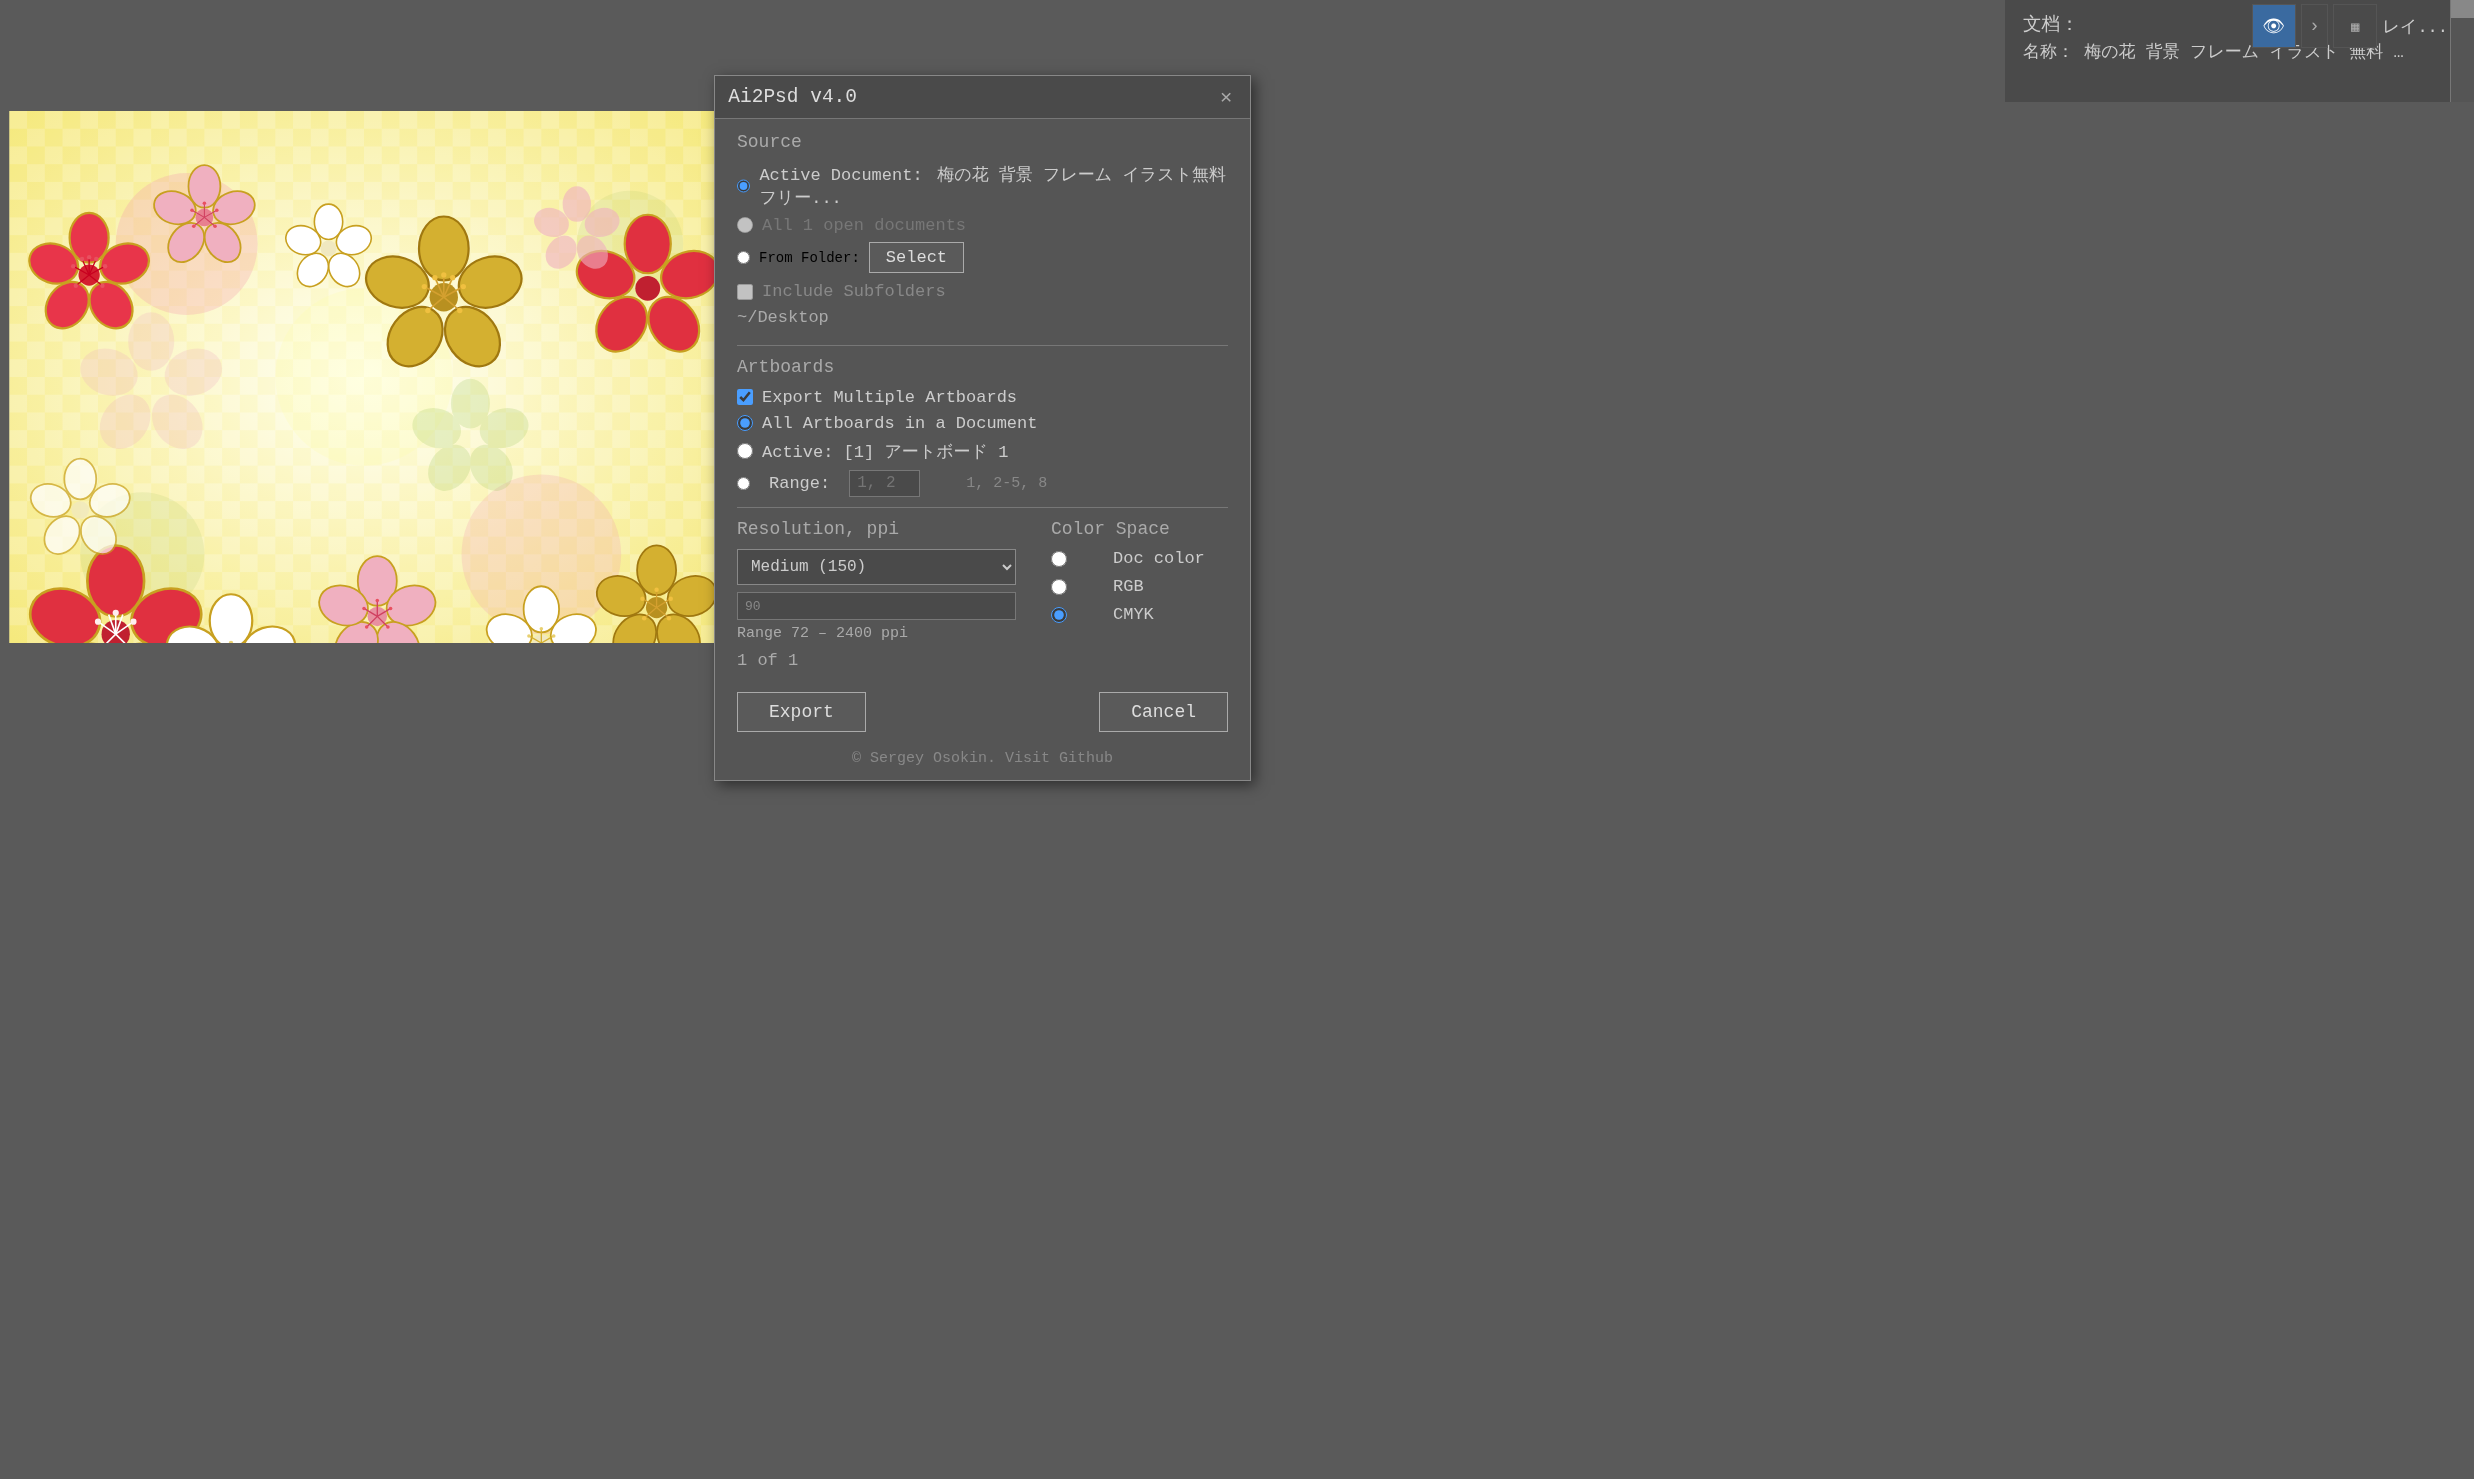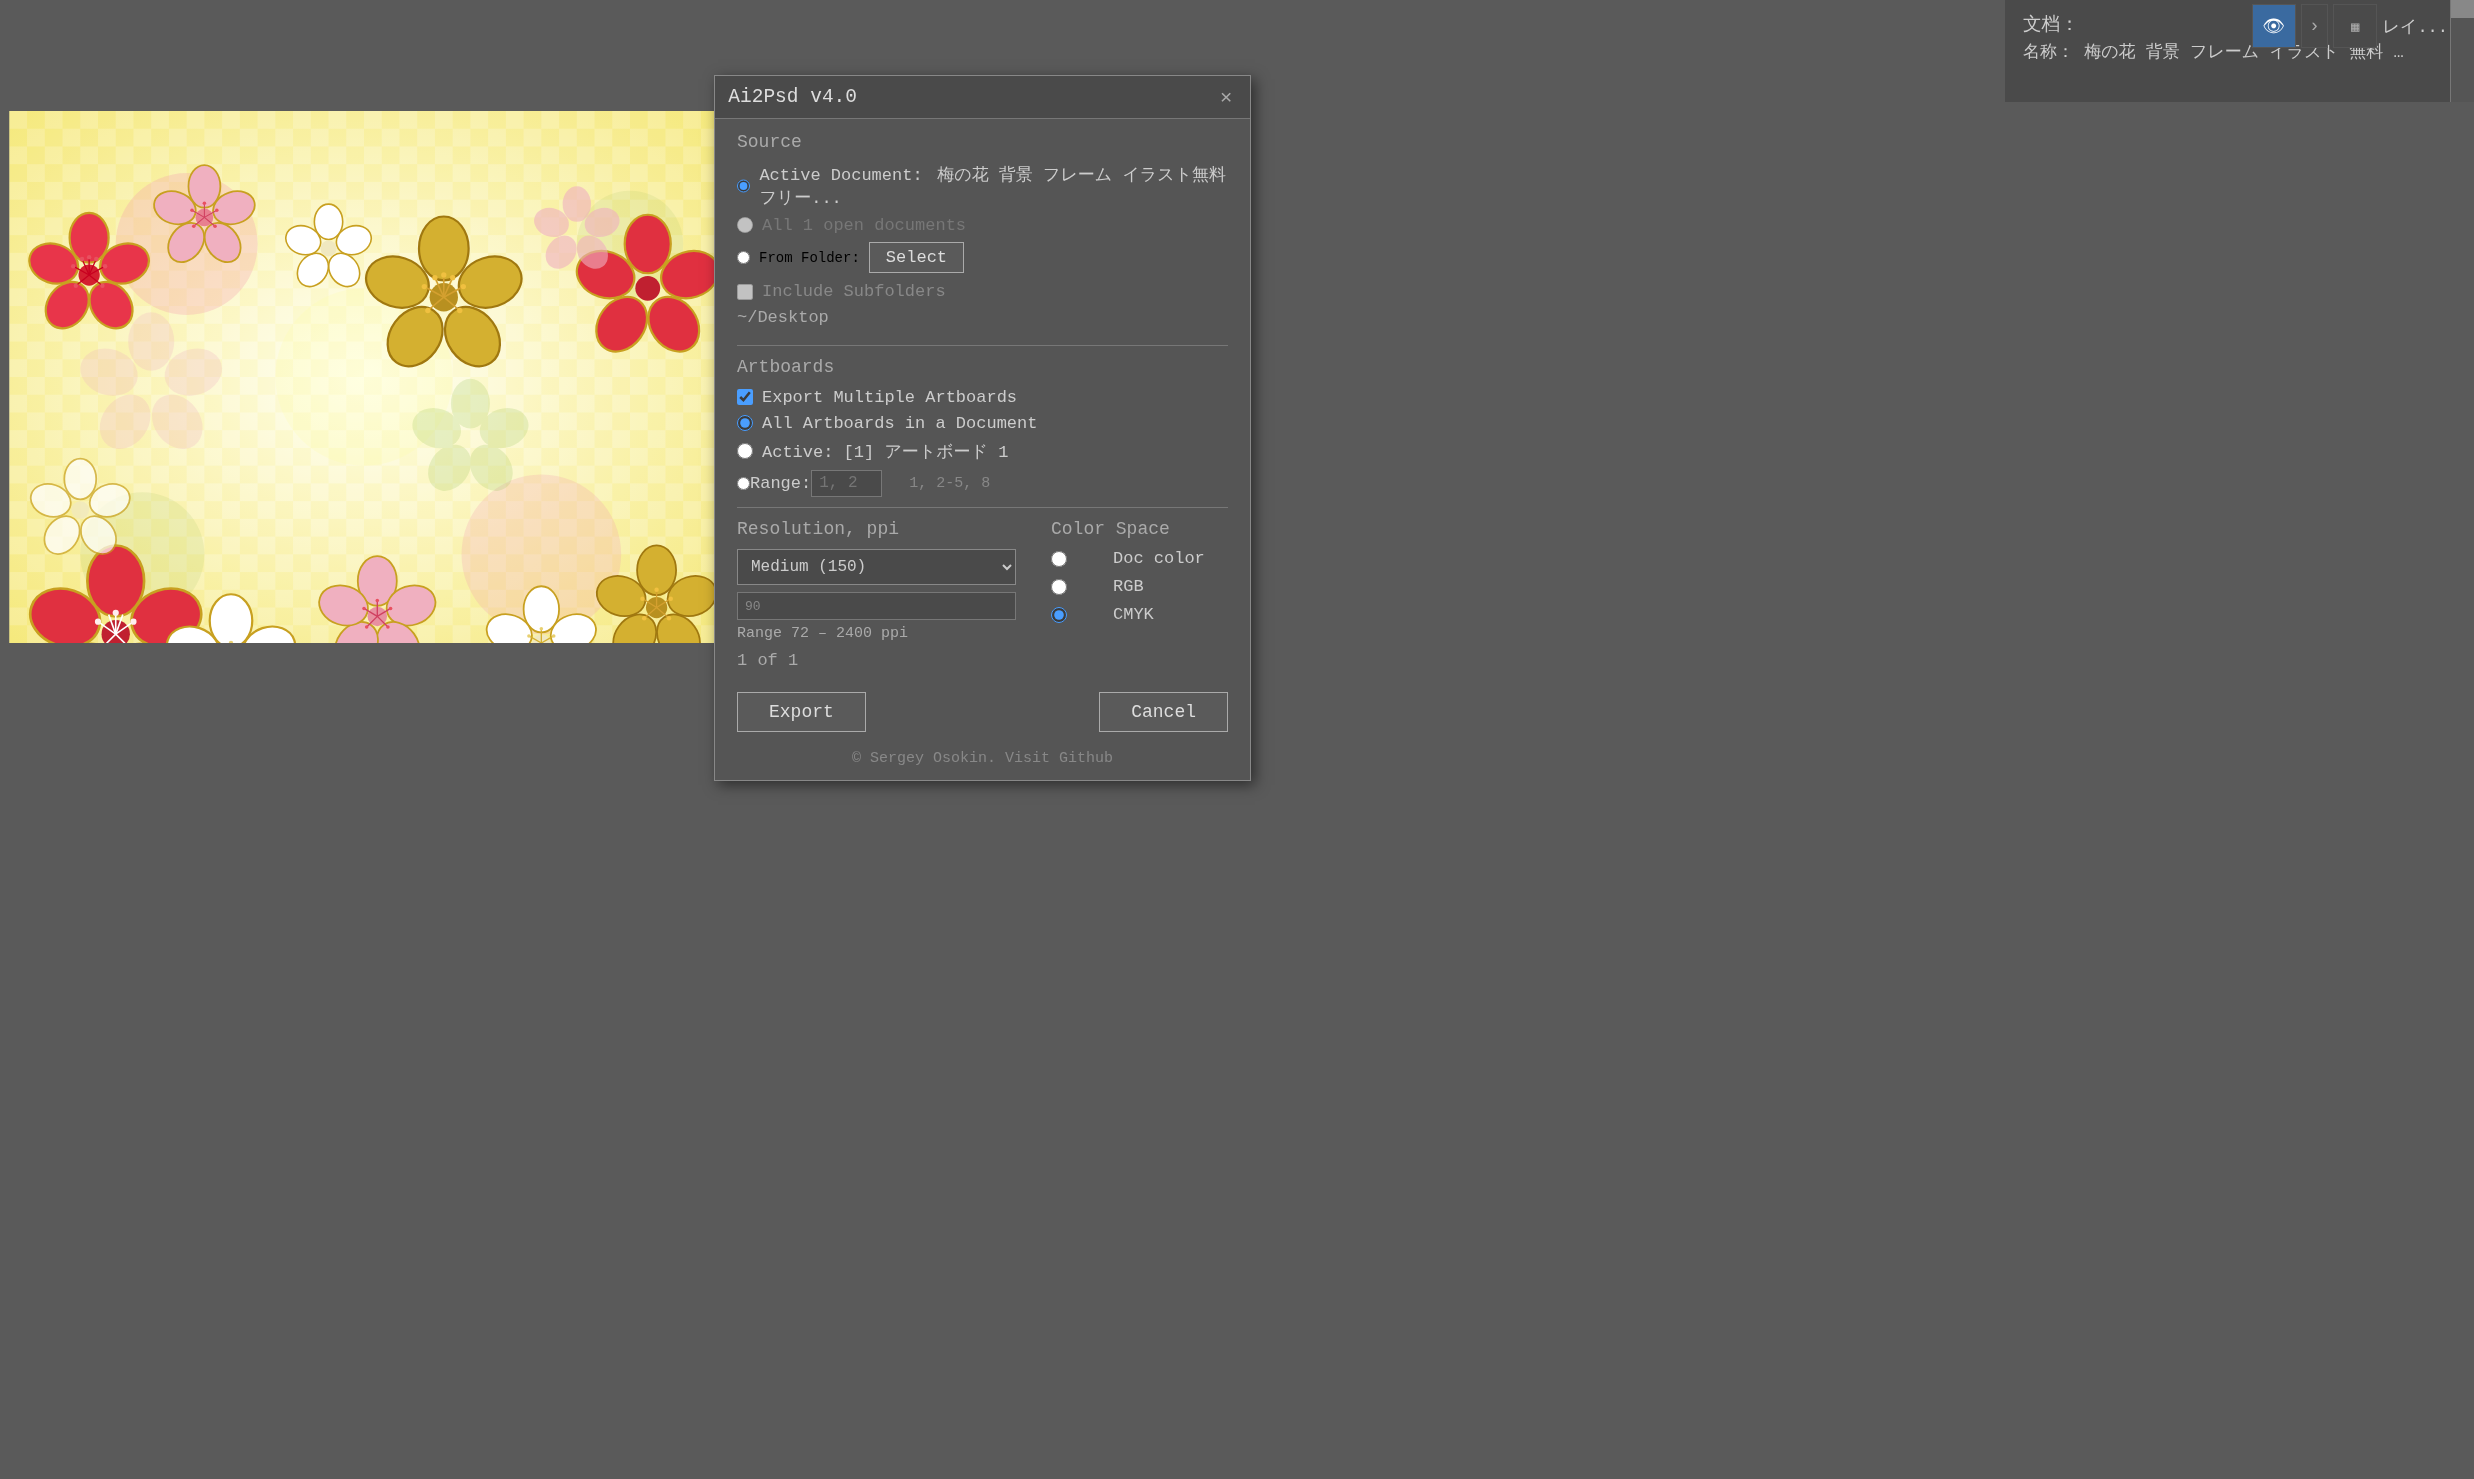--- a/index.html
+++ b/index.html
@@ -136,21 +136,21 @@
 
     .range-hint {
       color: #888;
       font-size: 15px;
       margin-left: 27px;
     }
 
     .range-input-row {
       display: flex;
       align-items: center;
-      gap: 0;
+      gap: 19px;
     }
 
     .range-textbox {
       background: #4a4a4a;
       border: 0.9px solid #777;
       color: #888888;
       font-size: 16px;
       font-family: 'Courier New', Courier, monospace;
       padding: 3.5px 7px;
       width: 71px;

